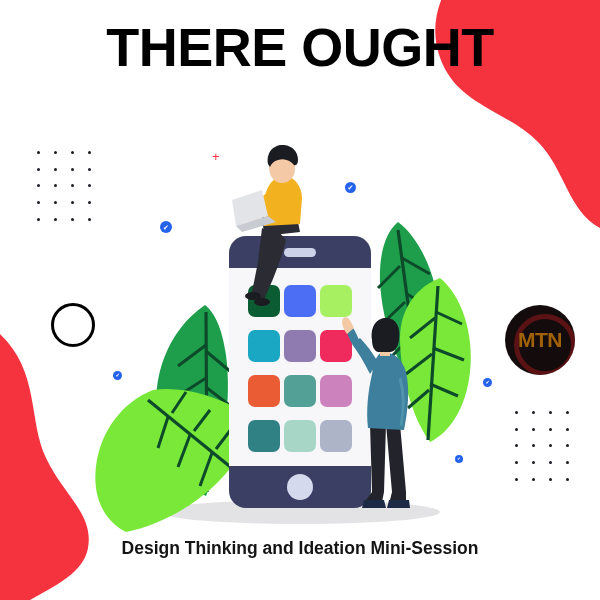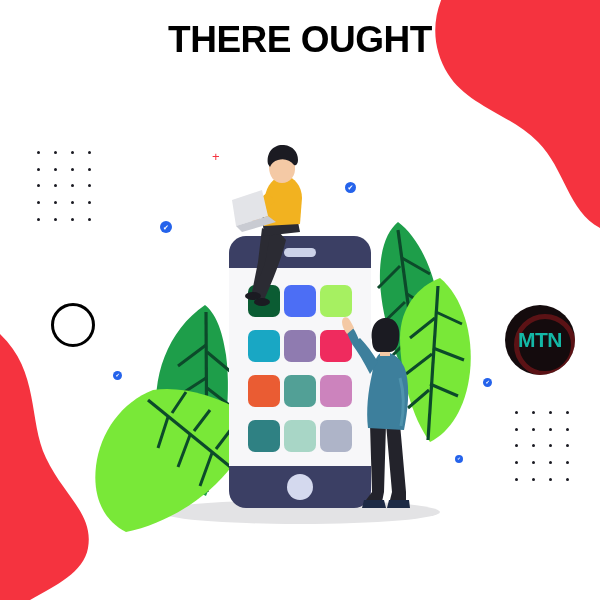--- a/index.html
+++ b/index.html
@@ -32,36 +32,36 @@
   .check-badge{position:absolute;border-radius:50%;background:#2563eb;
                display:flex;align-items:center;justify-content:center;}
   .check-badge span{color:#ffffff;font-size:7px;line-height:1;font-weight:bold;}
   #ring-outline{position:absolute;left:51px;top:303px;width:38px;height:38px;
                 border:3.5px solid #000000;border-radius:50%;}
 
   
   #headline{position:absolute;left:0;top:22px;width:600px;text-align:center;
             z-index:6;pointer-events:none;}
   #headline .line{display:block;color:#000000;font-weight:bold;
-            font-size:37px;line-height:0.95;letter-spacing:-0.5px;
+            font-size:54px;line-height:0.95;letter-spacing:-0.5px;
             font-family:"Liberation Sans",sans-serif;}
   #headline .line-2{font-size:53px;}
 
   
   #caption{position:absolute;left:0;top:538px;width:600px;text-align:center;
            color:#141414;font-size:17.5px;font-weight:bold;
            font-family:"Liberation Sans",sans-serif;z-index:6;}
 
   
   #logo-badge{position:absolute;left:505px;top:305px;width:70px;height:70px;
               border-radius:50%;background:#140b0d;overflow:hidden;
               display:flex;align-items:center;justify-content:center;}
   #logo-ring{position:absolute;left:9px;top:9px;width:52px;height:52px;
              border:5px solid rgba(150,25,30,0.55);border-radius:50%;}
-  #logo-text{position:relative;color:#14b8a6;font-size:21px;font-weight:bold;
+  #logo-text{position:relative;color:#a16207;font-size:21px;font-weight:bold;
              letter-spacing:-0.5px;font-family:"Liberation Sans",sans-serif;}
 
   
   #illustration{position:absolute;left:0;top:0;width:600px;height:600px;z-index:3;}
   .illu-svg{position:absolute;left:0;top:0;}
 </style>
 </head>
 <body>
 
 <div id="poster">
@@ -279,19 +279,20 @@
                  C398,348 394,352 390,352 L378,352 C374,351 372,346 372,340 Z" fill="#1b1b22"></path>
       </g>
 
     </svg>
   </div>
 
   <div id="headline">
     <span class="line line-1">THERE OUGHT</span>
   </div>
 
+  <div id="caption">Design Thinking and Ideation Mini-Session</div>
 
   <div id="logo-badge">
     <div id="logo-ring"></div>
     <div id="logo-text">MTN</div>
   </div>
 
 </div>
 
 </body></html>

